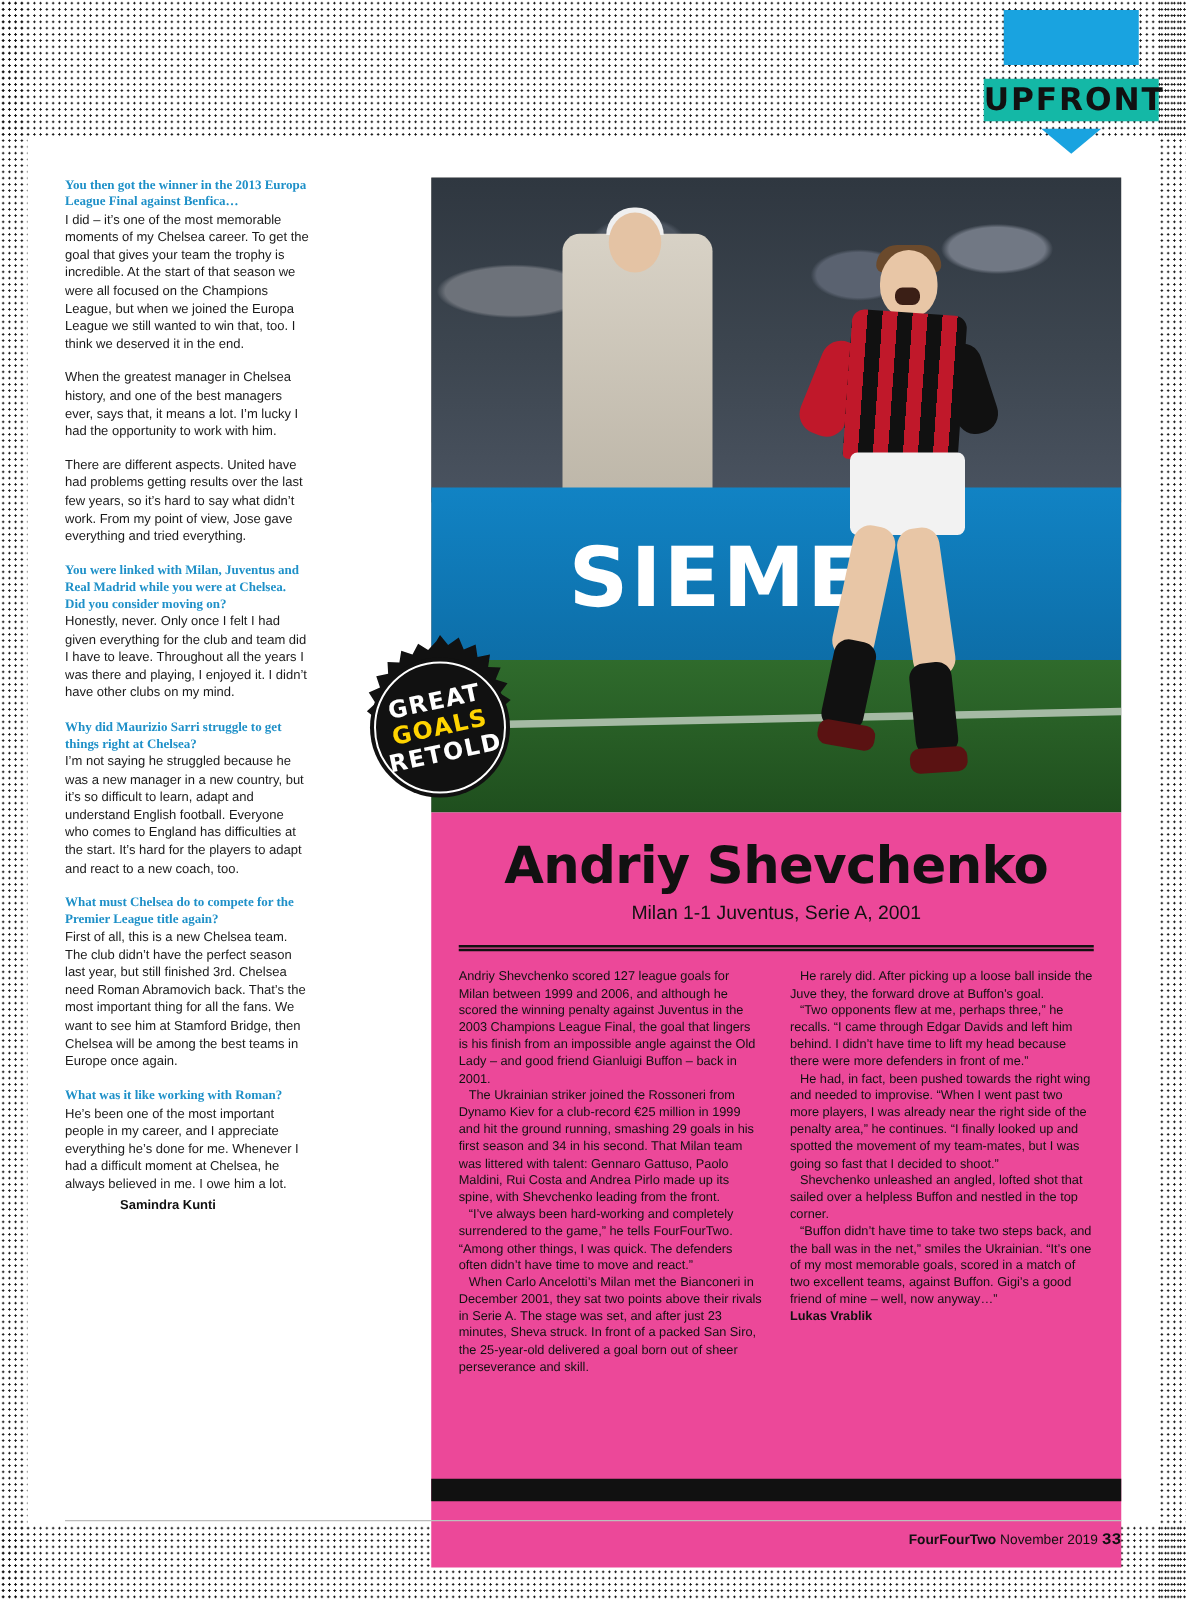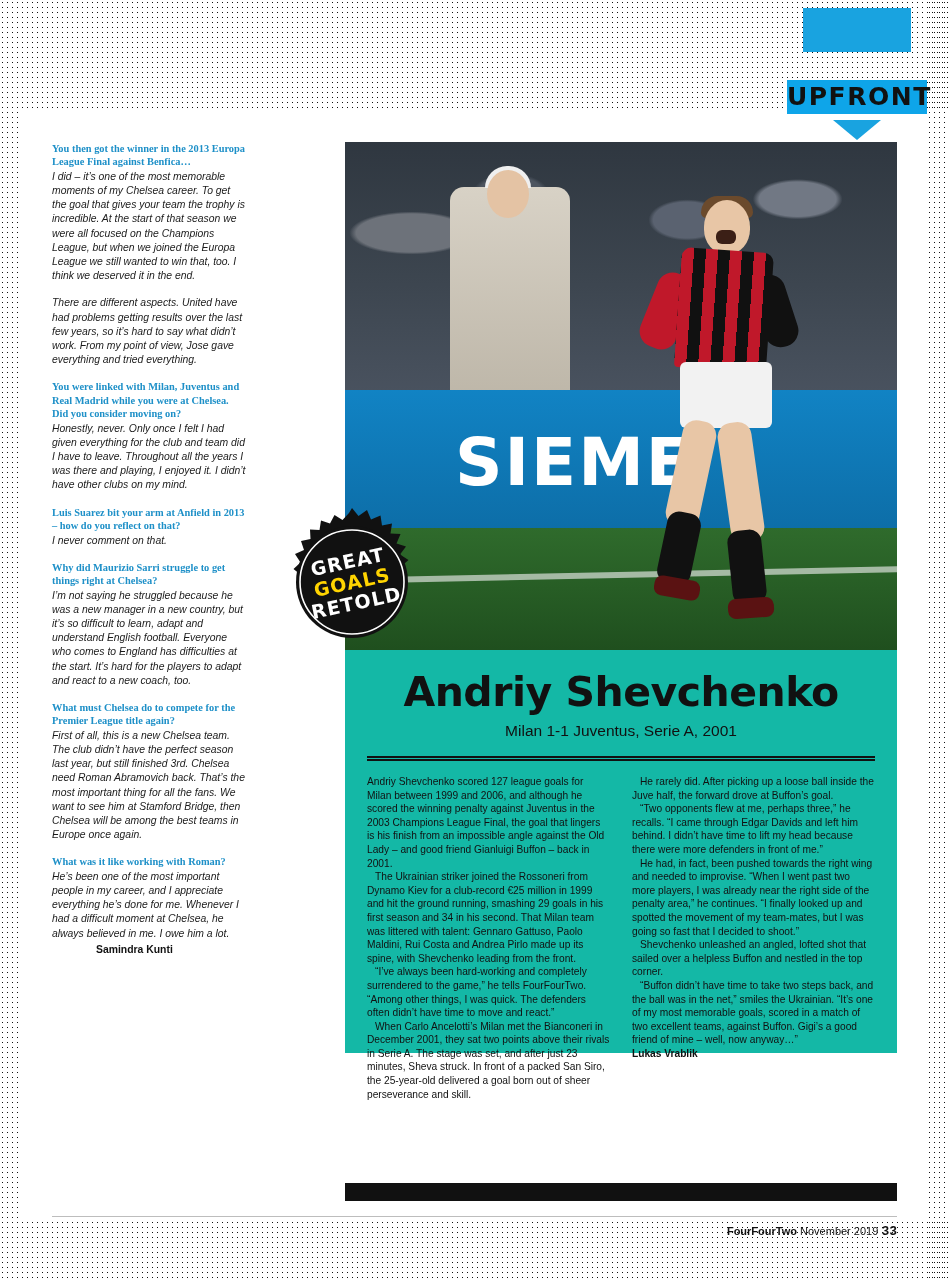--- a/index.html
+++ b/index.html
@@ -44,22 +44,22 @@
     width: 108px; height: 44px;
     background: #19a3e0;
     margin: 8px auto 0 auto;
   }
   .upfront-word {
     font-family: "DejaVu Sans", sans-serif;
     font-weight: bold;
     font-size: 25px;
     letter-spacing: 1.5px;
     color: #111;
-    margin-top: 28px;
-    background: #0ea5e9;
+    margin-top: 11px;
+    background: #14b8a6;
     padding: 2px 0 3px 0;
   }
   .upfront-arrow {
     width: 0; height: 0;
     border-left: 24px solid transparent;
     border-right: 24px solid transparent;
     border-top: 20px solid #19a3e0;
     margin: 6px auto 0 auto;
   }
 
@@ -73,21 +73,21 @@
     color: #1a1a1a;
   }
   .qa { margin-bottom: 13px; }
   .q {
     color: #1e90c8;
     font-weight: bold;
     margin: 0 0 1px 0;
     line-height: 13.4px;
     font-family: Liberation Serif, serif;
   }
-  .a { margin: 0; font-style: italic; }
+  .a { margin: 0; }
   .byline { font-weight: bold; color: #111; margin-top: 2px; margin-left: 44px; }
 
   
   .photo {
     position: absolute;
     left: 345px; top: 142px;
     width: 552px; height: 508px;
     overflow: hidden;
     background: #737373;
   }
@@ -169,22 +169,22 @@
     color: #ffffff;
     line-height: 21px;
     text-align: center;
   }
   .rosette-text .mid { color: #ffd400; }
 
   
   .yellow {
     position: absolute;
     left: 345px; top: 650px;
-    width: 552px; height: 403px;
-    background: #14b8a6;
+    width: 552px; height: 604px;
+    background: #ec4899;
   }
   .title {
     margin: 18px 0 0 0;
     text-align: center;
     font-family: "DejaVu Sans", sans-serif;
     font-weight: bold;
     font-size: 41px;
     color: #111;
     letter-spacing: -0.5px;
   }
@@ -251,31 +251,28 @@
   <div class="upfront-word">UPFRONT</div>
   <div class="upfront-arrow"></div>
 </div>
 
 <div class="left-col">
   <div class="qa">
     <p class="q">You then got the winner in the 2013 Europa League Final against Benfica…</p>
     <p class="a">I did – it’s one of the most memorable moments of my Chelsea career. To get the goal that gives your team the trophy is incredible. At the start of that season we were all focused on the Champions League, but when we joined the Europa League we still wanted to win that, too. I think we deserved it in the end.</p>
   </div>
   <div class="qa">
+    <p class="a">When the greatest manager in Chelsea history, and one of the best managers ever, says that, it means a lot. I’m lucky I had the opportunity to work with him.</p>
   </div>
   <div class="qa">
     <p class="a">There are different aspects. United have had problems getting results over the last few years, so it’s hard to say what didn’t work. From my point of view, Jose gave everything and tried everything.</p>
   </div>
   <div class="qa">
     <p class="q">You were linked with Milan, Juventus and Real Madrid while you were at Chelsea. Did you consider moving on?</p>
     <p class="a">Honestly, never. Only once I felt I had given everything for the club and team did I have to leave. Throughout all the years I was there and playing, I enjoyed it. I didn’t have other clubs on my mind.</p>
-  </div>
-  <div class="qa">
-    <p class="q">Luis Suarez bit your arm at Anfield in 2013 – how do you reflect on that?</p>
-    <p class="a">I never comment on that.</p>
   </div>
   <div class="qa">
     <p class="q">Why did Maurizio Sarri struggle to get things right at Chelsea?</p>
     <p class="a">I’m not saying he struggled because he was a new manager in a new country, but it’s so difficult to learn, adapt and understand English football. Everyone who comes to England has difficulties at the start. It’s hard for the players to adapt and react to a new coach, too.</p>
   </div>
   <div class="qa">
     <p class="q">What must Chelsea do to compete for the Premier League title again?</p>
     <p class="a">First of all, this is a new Chelsea team. The club didn’t have the perfect season last year, but still finished 3rd. Chelsea need Roman Abramovich back. That’s the most important thing for all the fans. We want to see him at Stamford Bridge, then Chelsea will be among the best teams in Europe once again.</p>
   </div>
   <div class="qa">
@@ -331,21 +328,21 @@
   <div class="subtitle">Milan 1-1 Juventus, Serie A, 2001</div>
   <div class="rule-group"></div>
   <div class="cols">
     <div class="col">
       <p class="first lead">Andriy Shevchenko scored 127 league goals for Milan between 1999 and 2006, and although he scored the winning penalty against Juventus in the 2003 Champions League Final, the goal that lingers is his finish from an impossible angle against the Old Lady – and good friend Gianluigi Buffon – back in 2001.</p>
       <p>The Ukrainian striker joined the Rossoneri from Dynamo Kiev for a club-record €25 million in 1999 and hit the ground running, smashing 29 goals in his first season and 34 in his second. That Milan team was littered with talent: Gennaro Gattuso, Paolo Maldini, Rui Costa and Andrea Pirlo made up its spine, with Shevchenko leading from the front.</p>
       <p>“I’ve always been hard-working and completely surrendered to the game,” he tells FourFourTwo. “Among other things, I was quick. The defenders often didn’t have time to move and react.”</p>
       <p>When Carlo Ancelotti’s Milan met the Bianconeri in December 2001, they sat two points above their rivals in Serie A. The stage was set, and after just 23 minutes, Sheva struck. In front of a packed San Siro, the 25-year-old delivered a goal born out of sheer perseverance and skill.</p>
     </div>
     <div class="col">
-      <p>He rarely did. After picking up a loose ball inside the Juve half, the forward drove at Buffon’s goal.</p>
+      <p>He rarely did. After picking up a loose ball inside the Juve they, the forward drove at Buffon’s goal.</p>
       <p>“Two opponents flew at me, perhaps three,” he recalls. “I came through Edgar Davids and left him behind. I didn’t have time to lift my head because there were more defenders in front of me.”</p>
       <p>He had, in fact, been pushed towards the right wing and needed to improvise. “When I went past two more players, I was already near the right side of the penalty area,” he continues. “I finally looked up and spotted the movement of my team-mates, but I was going so fast that I decided to shoot.”</p>
       <p>Shevchenko unleashed an angled, lofted shot that sailed over a helpless Buffon and nestled in the top corner.</p>
       <p>“Buffon didn’t have time to take two steps back, and the ball was in the net,” smiles the Ukrainian. “It’s one of my most memorable goals, scored in a match of two excellent teams, against Buffon. Gigi’s a good friend of mine – well, now anyway…”</p>
       <p class="author">Lukas Vrablik</p>
     </div>
   </div>
 </div>
 <div class="black-bar"></div>
 

